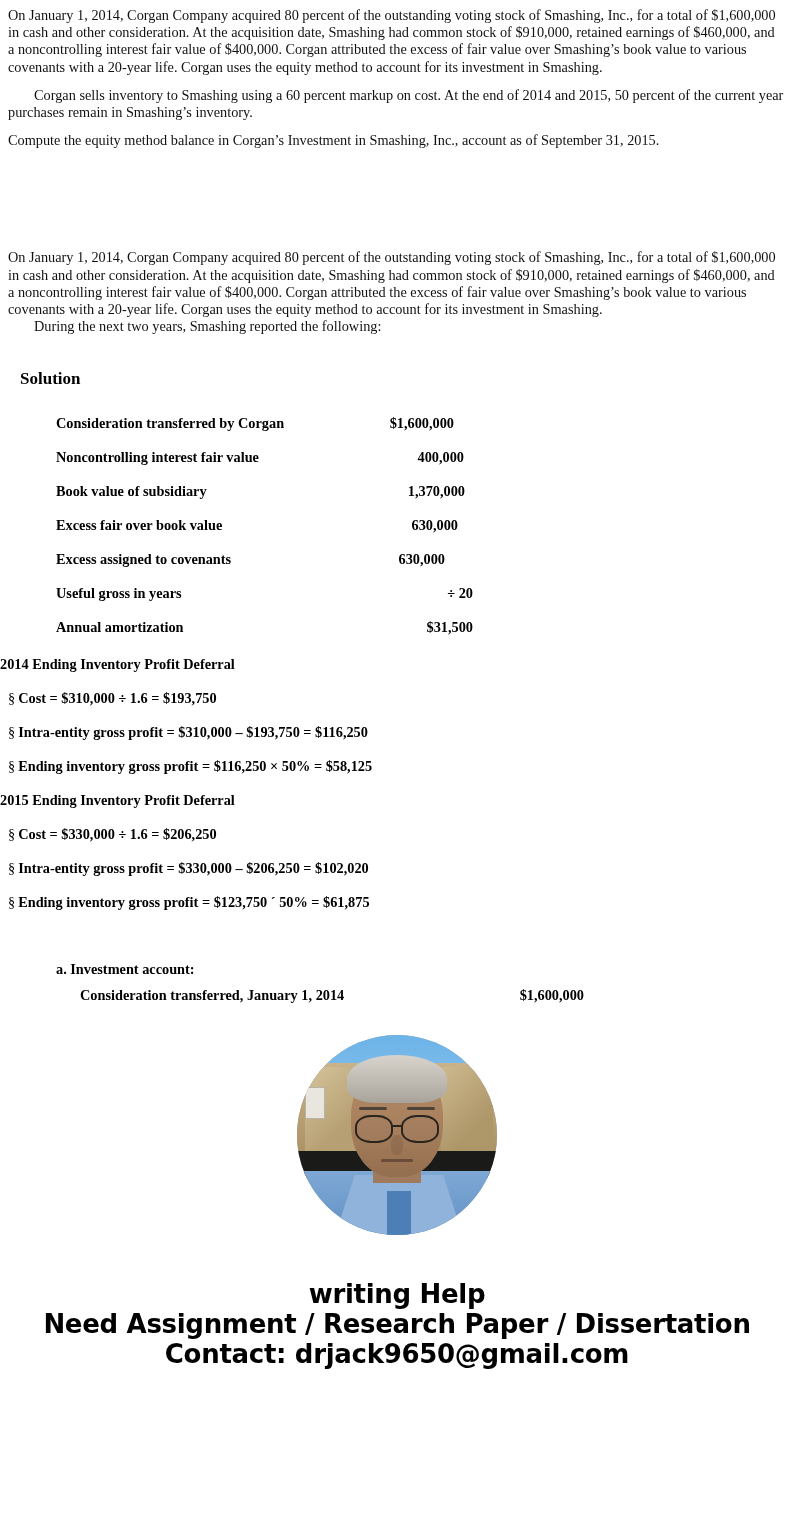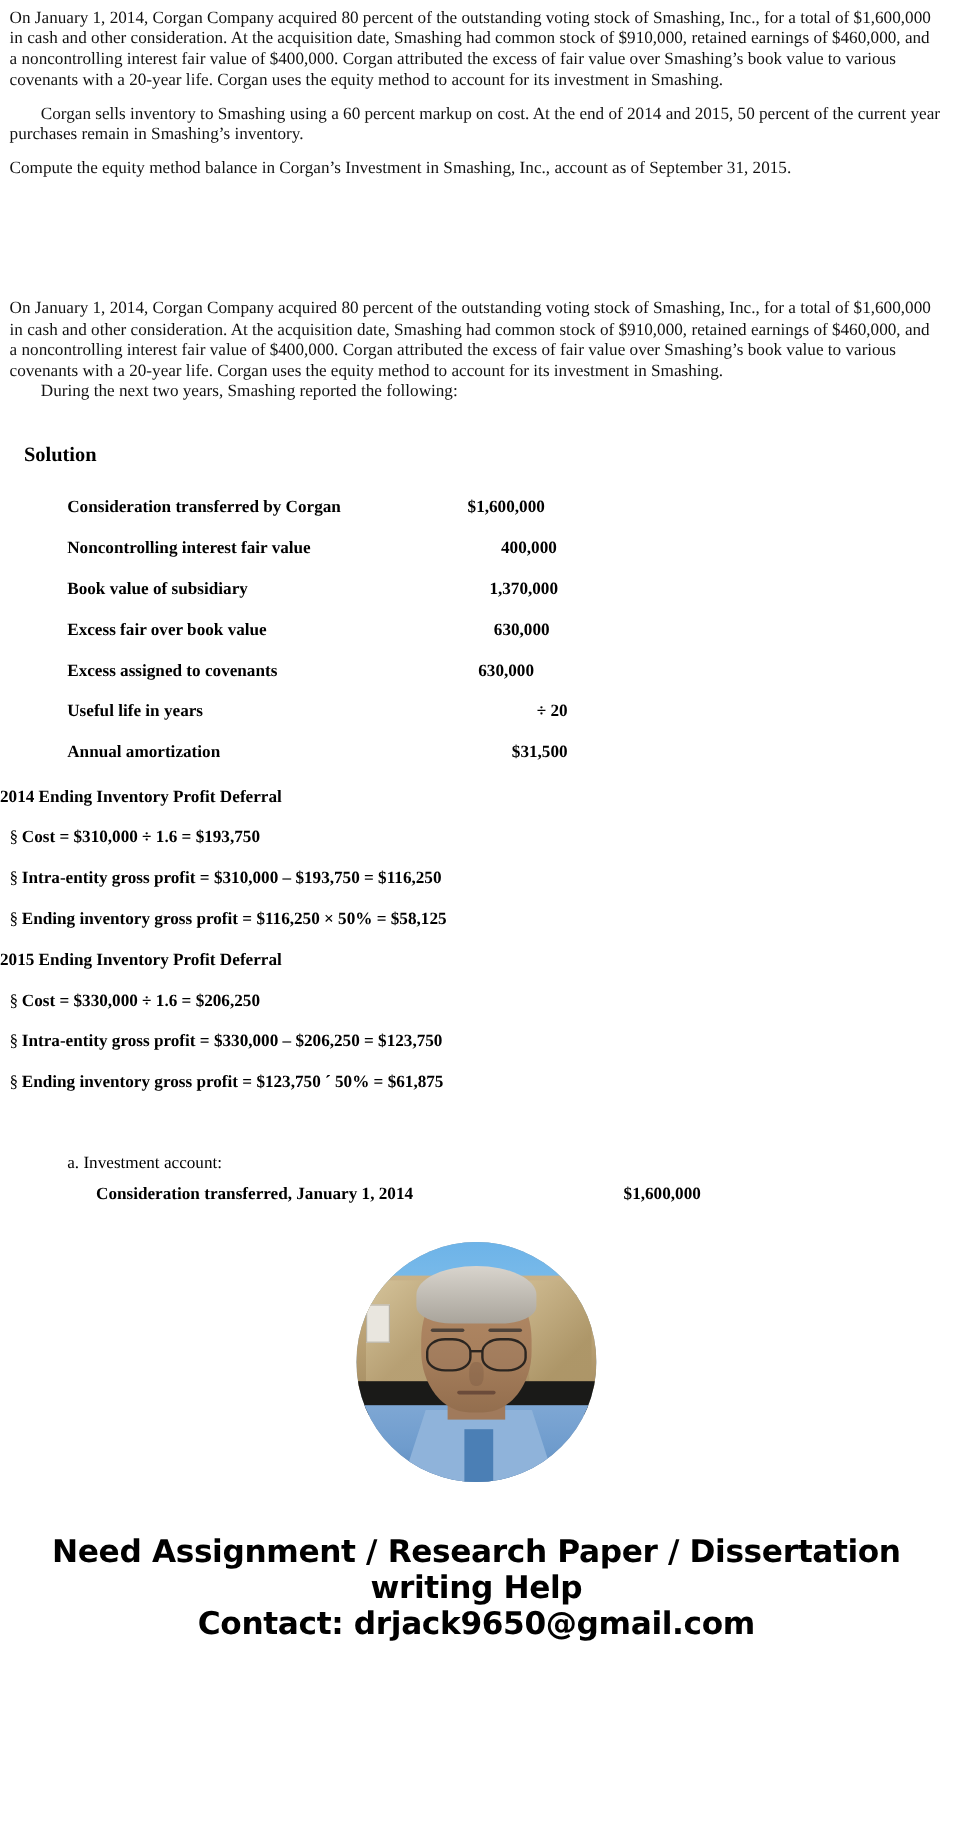--- a/index.html
+++ b/index.html
@@ -98,21 +98,21 @@
     white-space: nowrap;
   }
   .bullet-mark {
     font-weight: normal;
     padding-right: 3px;
   }
 
   
   .part-label {
     font-size: 14.3px;
-    font-weight: normal;
+    font-weight: bold;
     padding-left: 56px;
     line-height: 20px;
     font-family: "Liberation Serif", serif;
   }
   .part-row {
     position: relative;
     height: 34px;
     font-size: 14.3px;
     font-weight: bold;
     font-family: "Liberation Serif", serif;
@@ -285,21 +285,21 @@
       <span class="calc-label">Excess fair over book value</span>
       <span class="calc-value" style="left:380px;width:78px">630,000</span>
     </div>
 
     <div class="calc-row">
       <span class="calc-label">Excess assigned to covenants</span>
       <span class="calc-value" style="left:380px;width:65px">630,000</span>
     </div>
 
     <div class="calc-row">
-      <span class="calc-label">Useful life in years</span>
+      <span class="calc-label">Useful gross in years</span>
       <span class="calc-value" style="left:380px;width:93px">÷ 20</span>
     </div>
 
     <div class="calc-row">
       <span class="calc-label">Annual amortization</span>
       <span class="calc-value" style="left:380px;width:93px">$31,500</span>
     </div>
 
   </div>
 
@@ -308,21 +308,21 @@
   <div class="bullet-line"><span class="bullet-mark">§</span><span>Cost = $310,000 ÷ 1.6 = $193,750</span></div>
 
   <div class="bullet-line"><span class="bullet-mark">§</span><span>Intra-entity gross profit = $310,000 – $193,750 = $116,250</span></div>
 
   <div class="bullet-line"><span class="bullet-mark">§</span><span>Ending inventory gross profit = $116,250 × 50% = $58,125</span></div>
 
   <div class="sub-heading">2015 Ending Inventory Profit Deferral</div>
 
   <div class="bullet-line"><span class="bullet-mark">§</span><span>Cost = $330,000 ÷ 1.6 = $206,250</span></div>
 
-  <div class="bullet-line"><span class="bullet-mark">§</span><span>Intra-entity gross profit = $330,000 – $206,250 = $123,750</span></div>
+  <div class="bullet-line"><span class="bullet-mark">§</span><span>Intra-entity gross profit = $330,000 – $206,250 = $102,020</span></div>
 
   <div class="bullet-line"><span class="bullet-mark">§</span><span>Ending inventory gross profit = $123,750 ´ 50% = $61,875</span></div>
 
   <div class="gap-xxl"></div>
 
   <div class="part-label">a. Investment account:</div>
 
   <div class="part-row">
     <span class="calc-label">Consideration transferred, January 1, 2014</span>
     <span class="calc-value" style="left:512px;width:72px">$1,600,000</span>
@@ -347,18 +347,18 @@
       <div class="ph-brow-r"></div>
       <div class="ph-glass-l"></div>
       <div class="ph-glass-r"></div>
       <div class="ph-bridge"></div>
       <div class="ph-nose"></div>
       <div class="ph-mouth"></div>
     </div>
   </div>
 
   <div class="footer">
+    <div>writing Help</div>
     <div>Need Assignment / Research Paper / Dissertation</div>
-    <div>writing Help</div>
     <div>Contact: drjack9650@gmail.com</div>
   </div>
 
 </div>
 
 </body></html>

